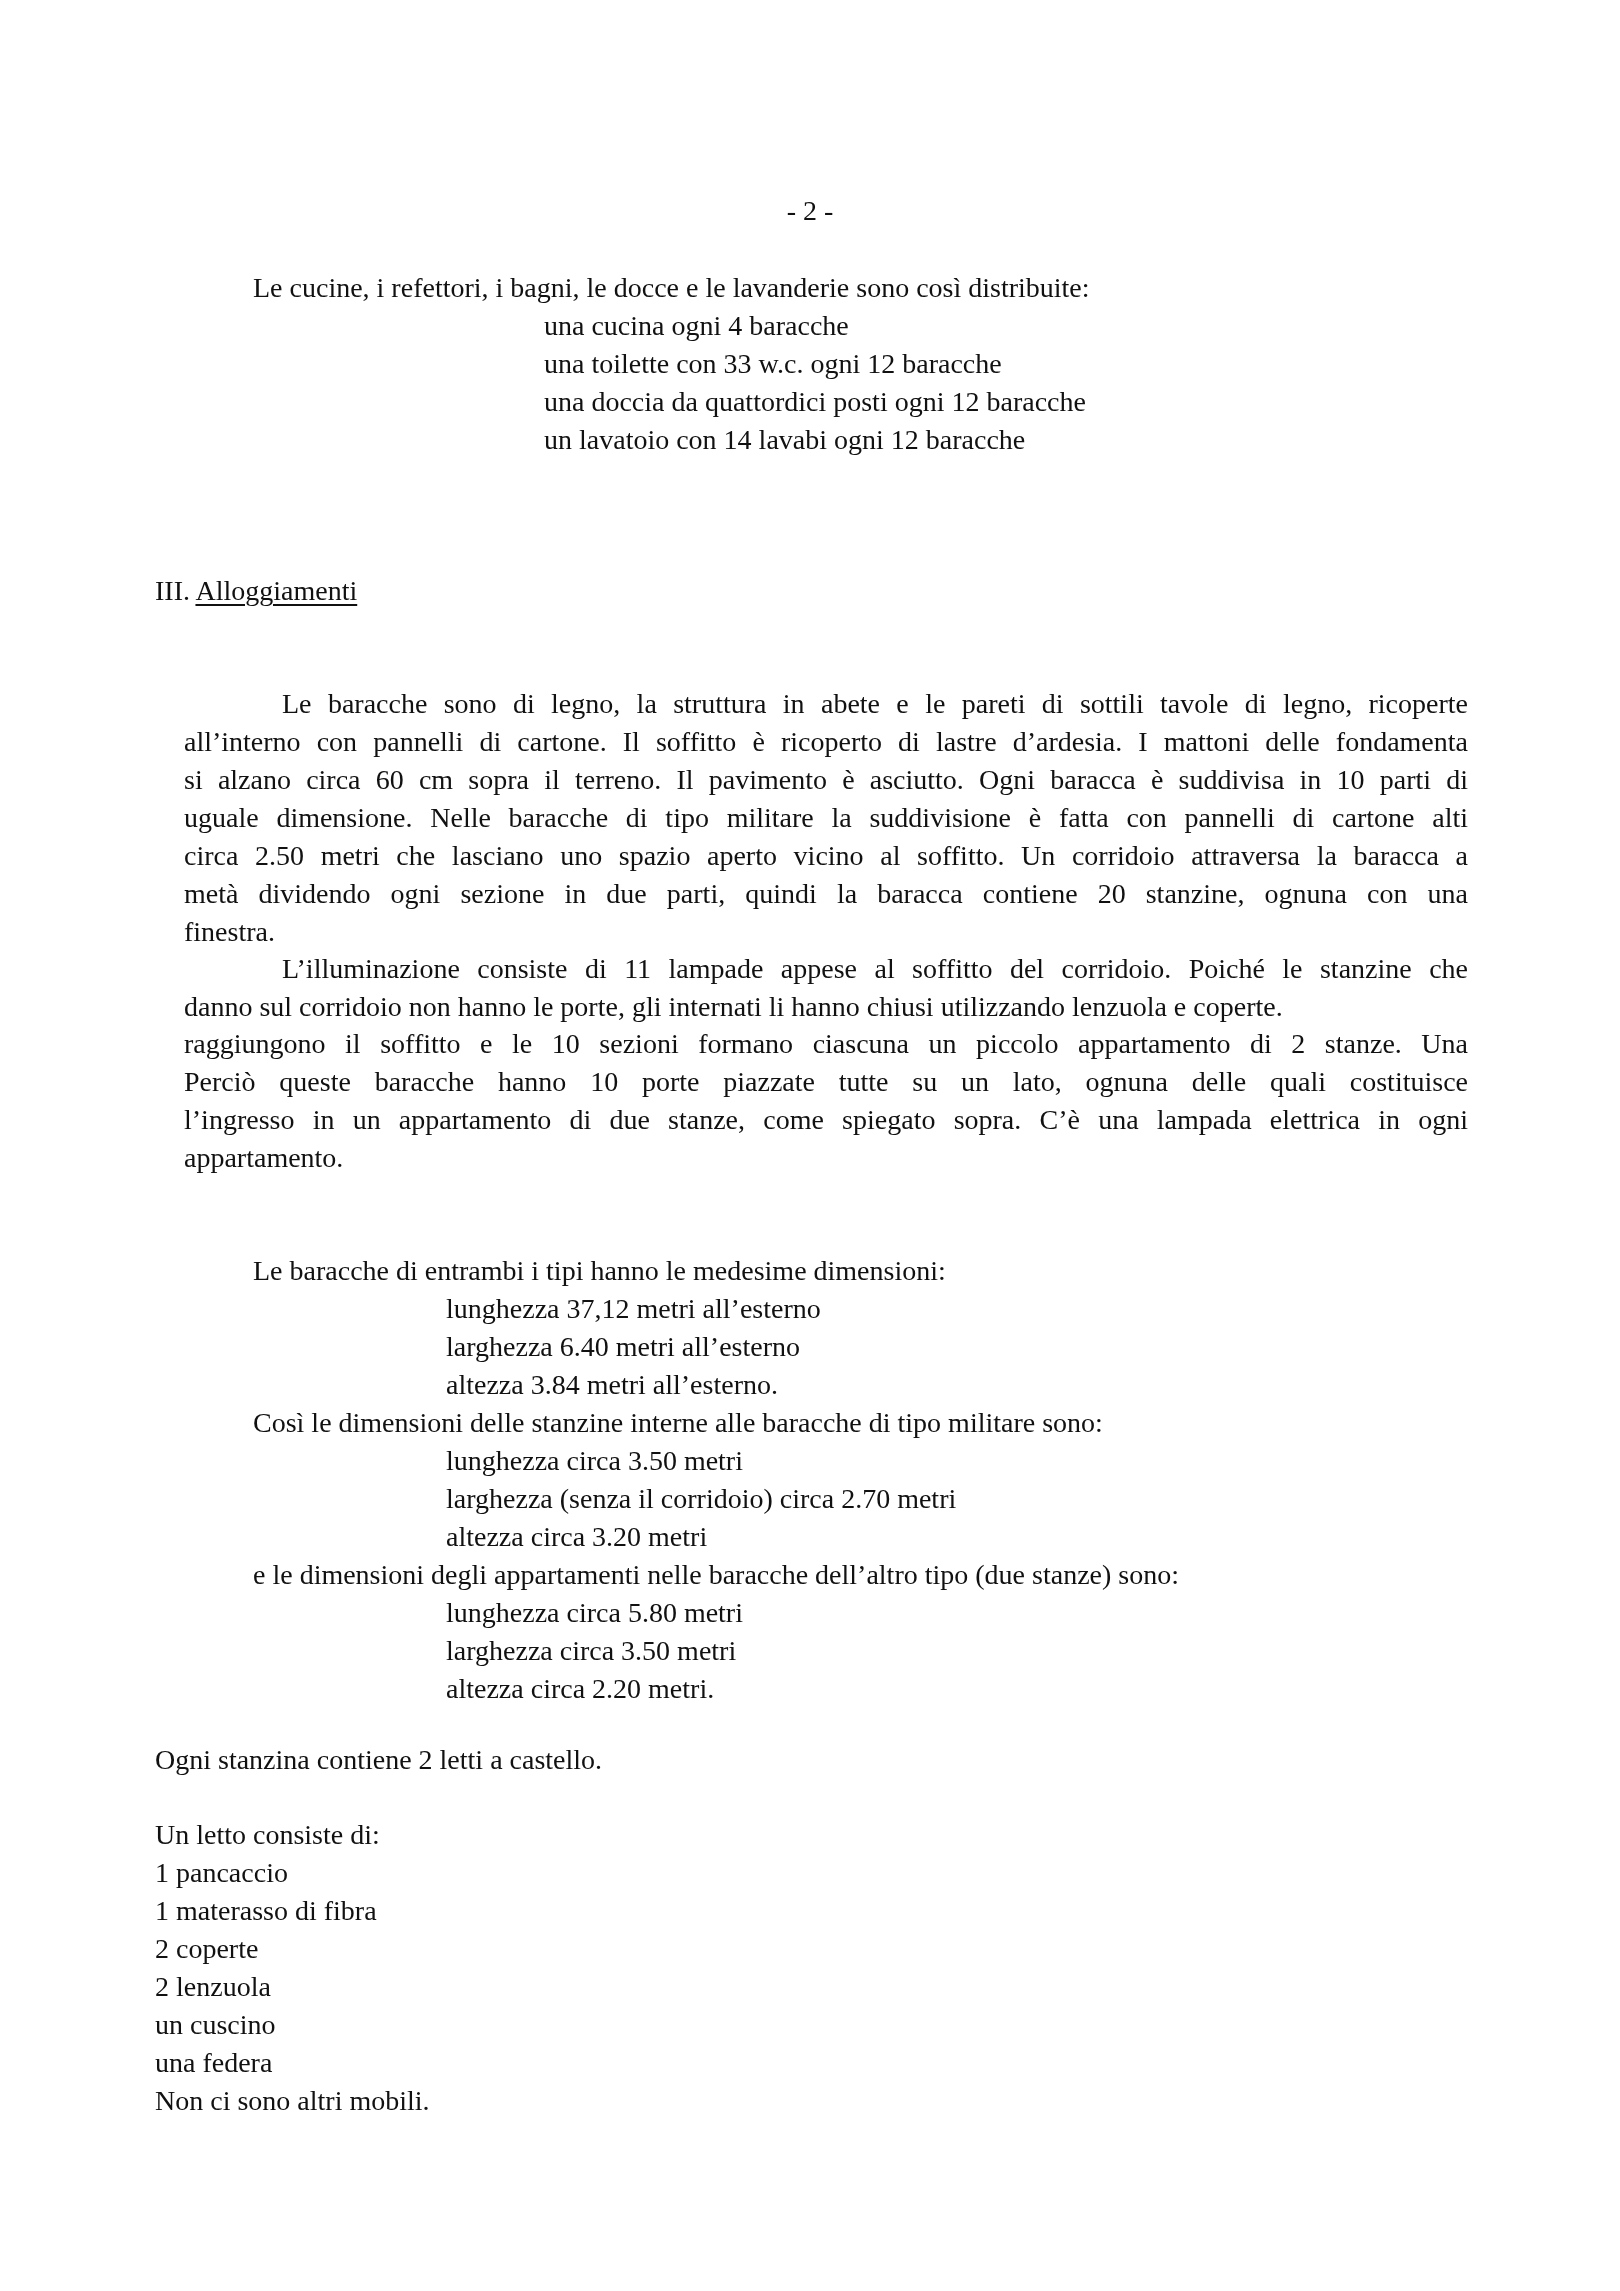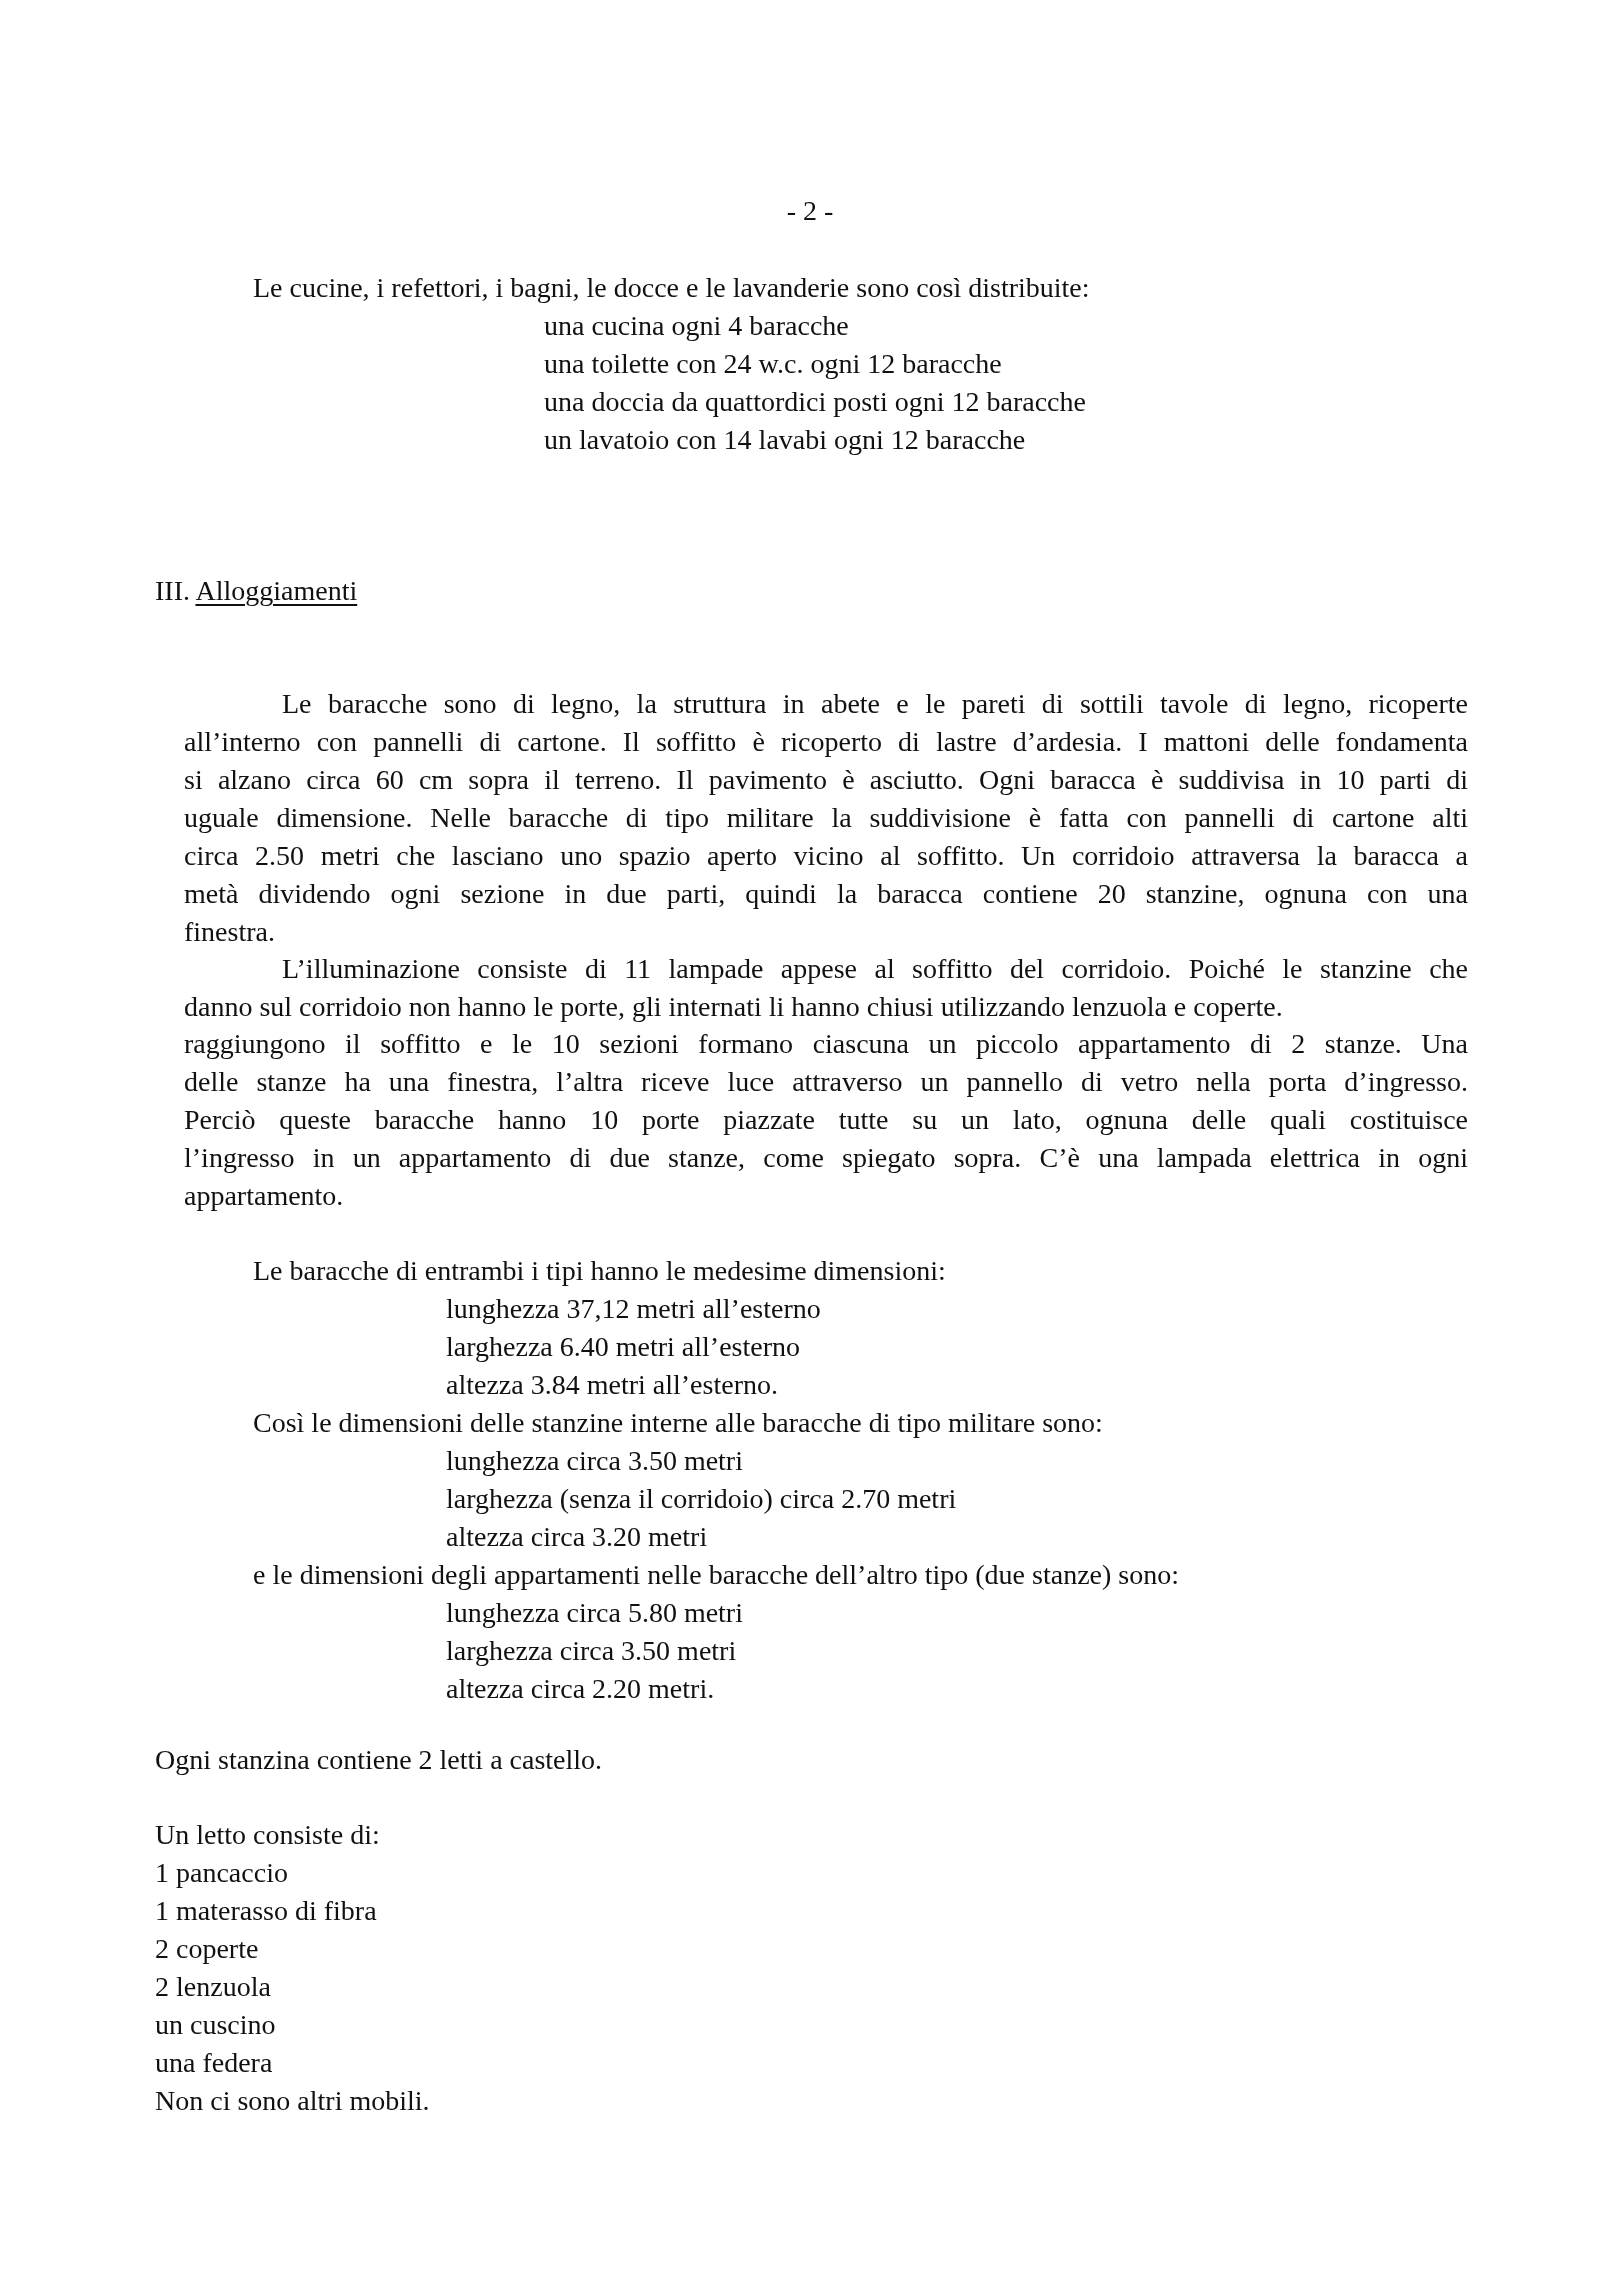--- a/index.html
+++ b/index.html
@@ -41,21 +41,21 @@
 </head>
 <body>
 
 <div class="pnum">- 2 -</div>
 
 <div class="page">
 
   <div class="block" style="top:269px;">
     <div class="t ind">Le cucine, i refettori, i bagni, le docce e le lavanderie sono così distribuite:</div>
     <div class="t list-in-1">una cucina ogni 4 baracche</div>
-    <div class="t list-in-1">una toilette con 24 w.c. ogni 12 baracche</div>
+    <div class="t list-in-1">una toilette con 33 w.c. ogni 12 baracche</div>
     <div class="t list-in-1">una doccia da quattordici posti ogni 12 baracche</div>
     <div class="t list-in-1">un lavatoio con 14 lavabi ogni 12 baracche</div>
   </div>
 
   <div class="block t" style="top:572px;">
     <span>III.</span>
     <span class="heading-u">Alloggiamenti</span>
   </div>
 
   <div class="block t" style="top:685px;">
@@ -68,21 +68,20 @@
     <span class="jl last">finestra.</span>
   </div>
 
   <div class="block t" style="top:950px;">
     <span class="jl" style="padding-left:98px;">L’illuminazione consiste di 11 lampade appese al soffitto del corridoio. Poiché le stanzine che</span>
     <span class="jl last">danno sul corridoio non hanno le porte, gli internati li hanno chiusi utilizzando lenzuola e coperte.</span>
   </div>
 
   <div class="block t" style="top:1025px;">
     <span class="jl">raggiungono il soffitto e le 10 sezioni formano ciascuna un piccolo appartamento di 2 stanze. Una</span>
-    <span class="jl">delle stanze ha una finestra, l’altra riceve luce attraverso un pannello di vetro nella porta d’ingresso.</span>
     <span class="jl">Perciò queste baracche hanno 10 porte piazzate tutte su un lato, ognuna delle quali costituisce</span>
     <span class="jl">l’ingresso in un appartamento di due stanze, come spiegato sopra. C’è una lampada elettrica in ogni</span>
     <span class="jl last">appartamento.</span>
   </div>
 
   <div class="block" style="top:1252px;">
     <div class="t ind">Le baracche di entrambi i tipi hanno le medesime dimensioni:</div>
     <div class="t list-in-2">lunghezza 37,12 metri all’esterno</div>
     <div class="t list-in-2">larghezza 6.40 metri all’esterno</div>
     <div class="t list-in-2">altezza 3.84 metri all’esterno.</div>

